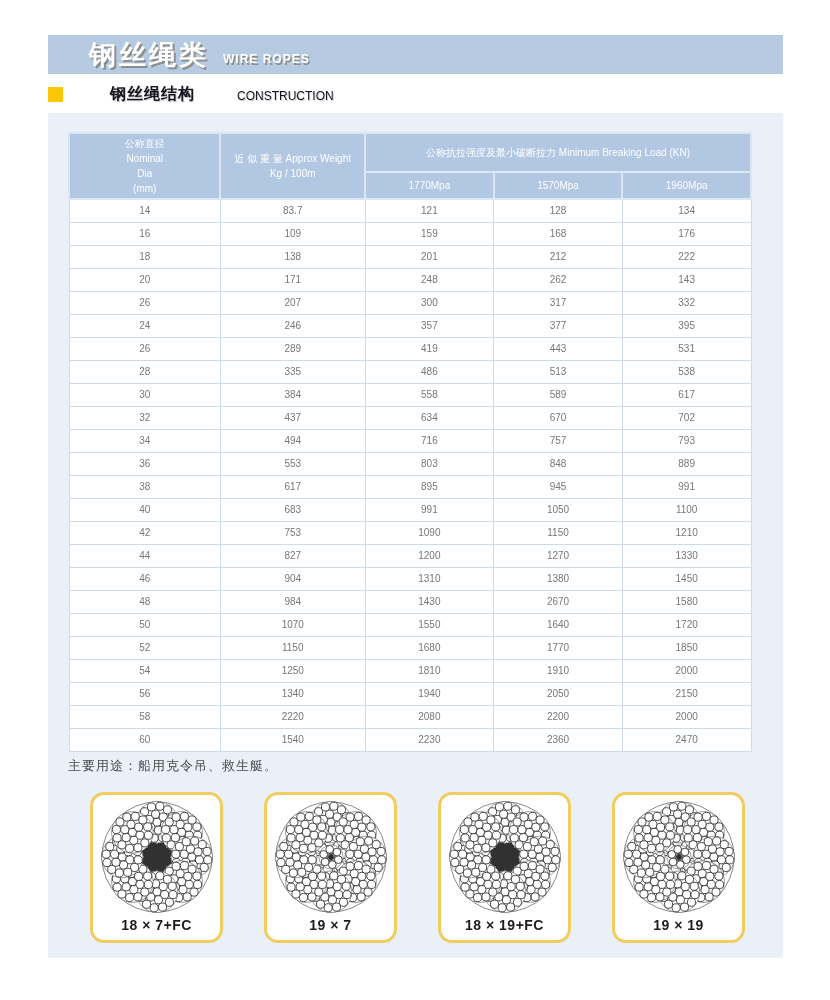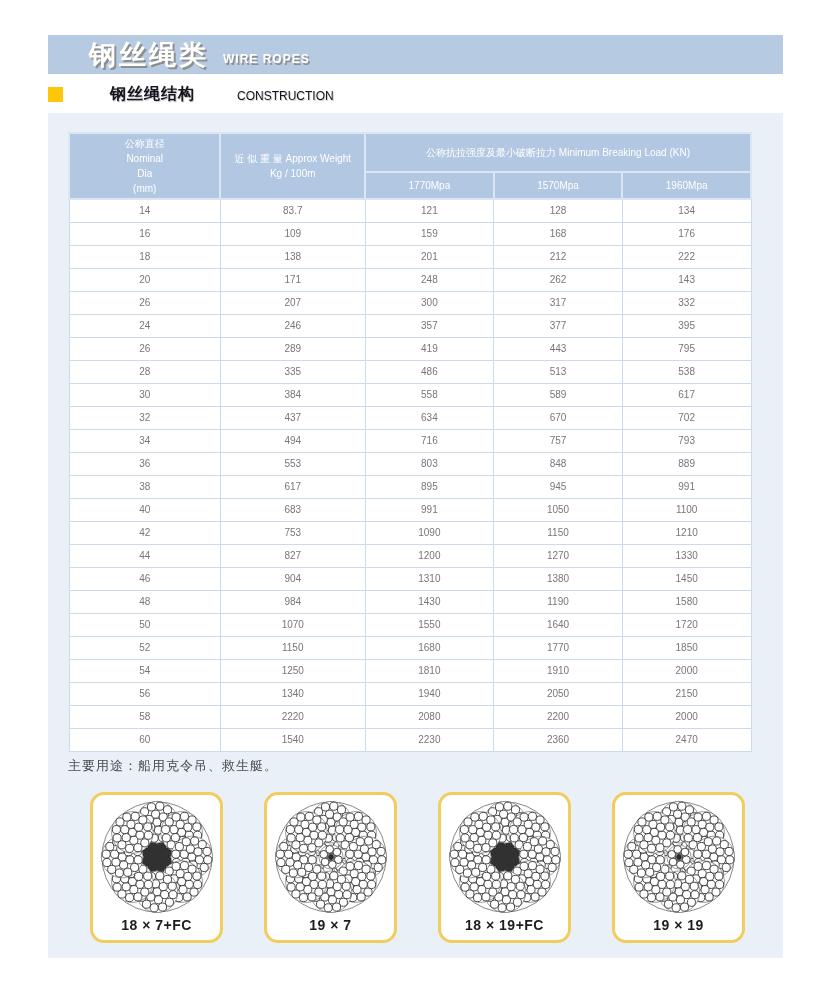--- a/index.html
+++ b/index.html
@@ -126,21 +126,21 @@
             <td>246</td>
             <td>357</td>
             <td>377</td>
             <td>395</td>
           </tr>
           <tr>
             <td>26</td>
             <td>289</td>
             <td>419</td>
             <td>443</td>
-            <td>795</td>
+            <td>531</td>
           </tr>
           <tr>
             <td>28</td>
             <td>335</td>
             <td>486</td>
             <td>513</td>
             <td>538</td>
           </tr>
           <tr>
             <td>30</td>
@@ -202,21 +202,21 @@
             <td>46</td>
             <td>904</td>
             <td>1310</td>
             <td>1380</td>
             <td>1450</td>
           </tr>
           <tr>
             <td>48</td>
             <td>984</td>
             <td>1430</td>
-            <td>1190</td>
+            <td>2670</td>
             <td>1580</td>
           </tr>
           <tr>
             <td>50</td>
             <td>1070</td>
             <td>1550</td>
             <td>1640</td>
             <td>1720</td>
           </tr>
           <tr>

